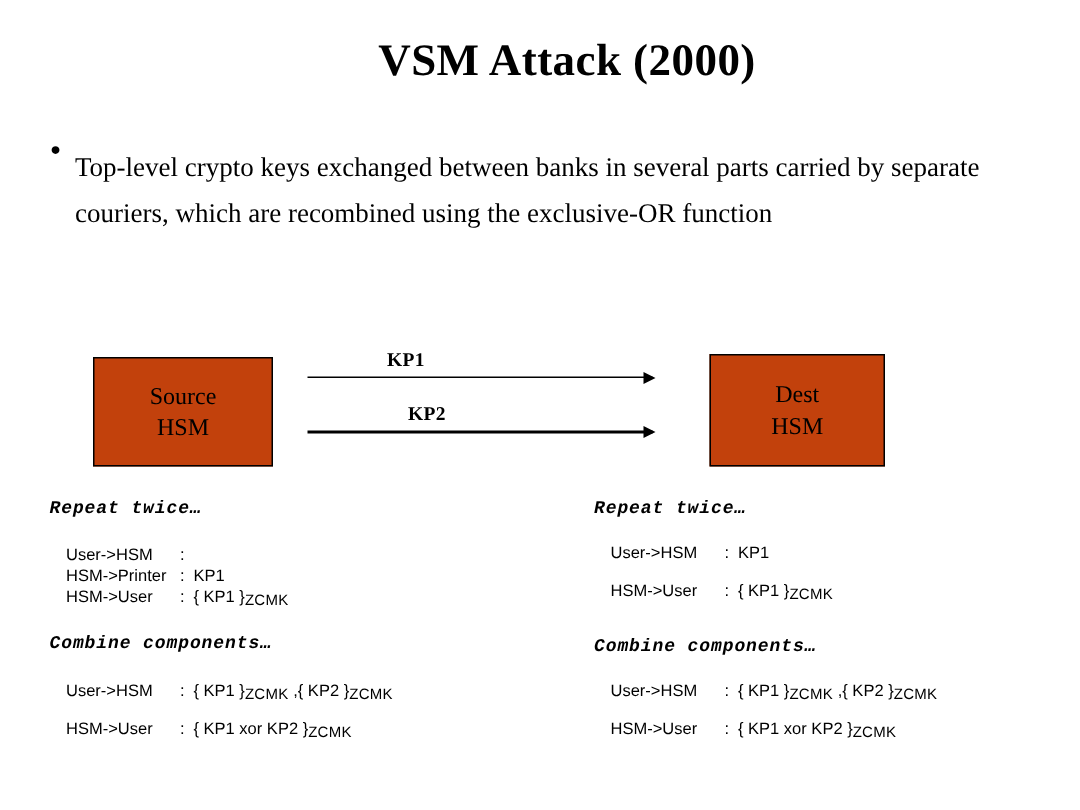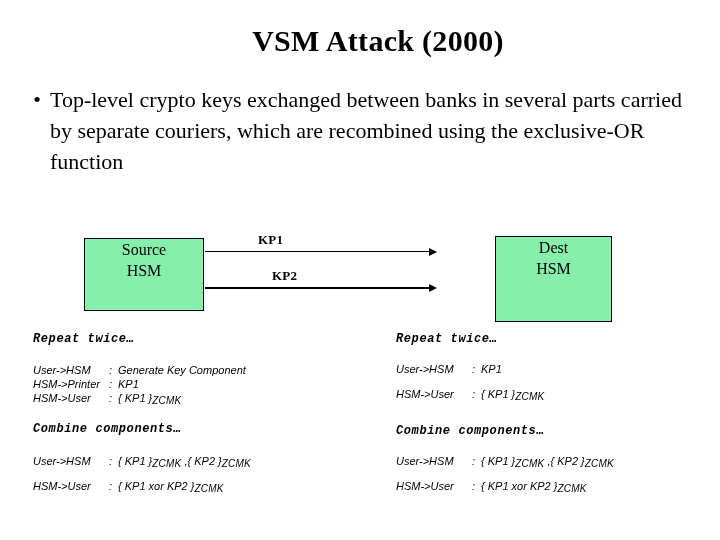--- a/index.html
+++ b/index.html
@@ -44,59 +44,60 @@
   }
   .bullet-dot {
     width: 26px;
     flex: 0 0 26px;
     font-size: 22px;
     line-height: 31px;
     text-align: center;
   }
   .bullet-text {
     flex: 1 1 auto;
-    font-size: 22px;
+    font-size: 18px;
     line-height: 31px;
     font-family: "Liberation Serif", serif;
+    margin-top: 12px;
   }
 
   
   .diagram {
     position: absolute;
     top: 0;
     left: 0;
     width: 720px;
     height: 540px;
     pointer-events: none;
   }
   .hsm-box {
     position: absolute;
-    background: #86efac;
+    background: #c2410c;
     border: 1.5px solid #000000;
     box-sizing: border-box;
     display: flex;
     flex-direction: column;
     align-items: center;
+    justify-content: center;
     font-family: "Liberation Serif", serif;
     font-size: 16px;
     line-height: 21px;
     pointer-events: auto;
-    margin-left: 22px;
   }
   #box-source {
     left: 62px;
     top: 238px;
     width: 120px;
     height: 73px;
   }
   #box-dest {
     left: 473px;
     top: 236px;
     width: 117px;
-    height: 86px;
+    height: 75px;
   }
 
   .arrow-label {
     position: absolute;
     font-family: "Liberation Serif", serif;
     font-size: 13px;
     line-height: 15px;
     font-weight: bold;
     letter-spacing: 0.2px;
   }
@@ -144,23 +145,22 @@
     font-weight: bold;
     font-size: 12px;
     line-height: 14px;
     letter-spacing: 0.6px;
     margin: 0;
   }
   #col-left  .block-combine .proto-heading,
   #col-right .block-combine .proto-heading { margin-top: 0; }
 
   .proto-lines {
-    margin: 0;
+    margin: 11px;
     padding: 0;
-    font-style: italic;
   }
   .proto-line {
     display: flex;
     align-items: baseline;
     font-family: "Liberation Sans", sans-serif;
     font-size: 11px;
     white-space: nowrap;
   }
   .proto-actor {
     flex: 0 0 auto;
@@ -231,21 +231,20 @@
 
 <div class="protocol-col" id="col-left">
 
   <div class="block-repeat">
     <div class="proto-heading">Repeat twice…</div>
     <div class="proto-lines">
 
       <div class="proto-line">
         <span class="proto-actor">User-&gt;HSM</span>
         <span class="proto-sep">:</span>
-        <span class="proto-msg"><span>Generate Key Component</span></span>
       </div>
 
       <div class="proto-line">
         <span class="proto-actor">HSM-&gt;Printer</span>
         <span class="proto-sep">:</span>
         <span class="proto-msg"><span>KP1</span></span>
       </div>
 
       <div class="proto-line">
         <span class="proto-actor">HSM-&gt;User</span>

